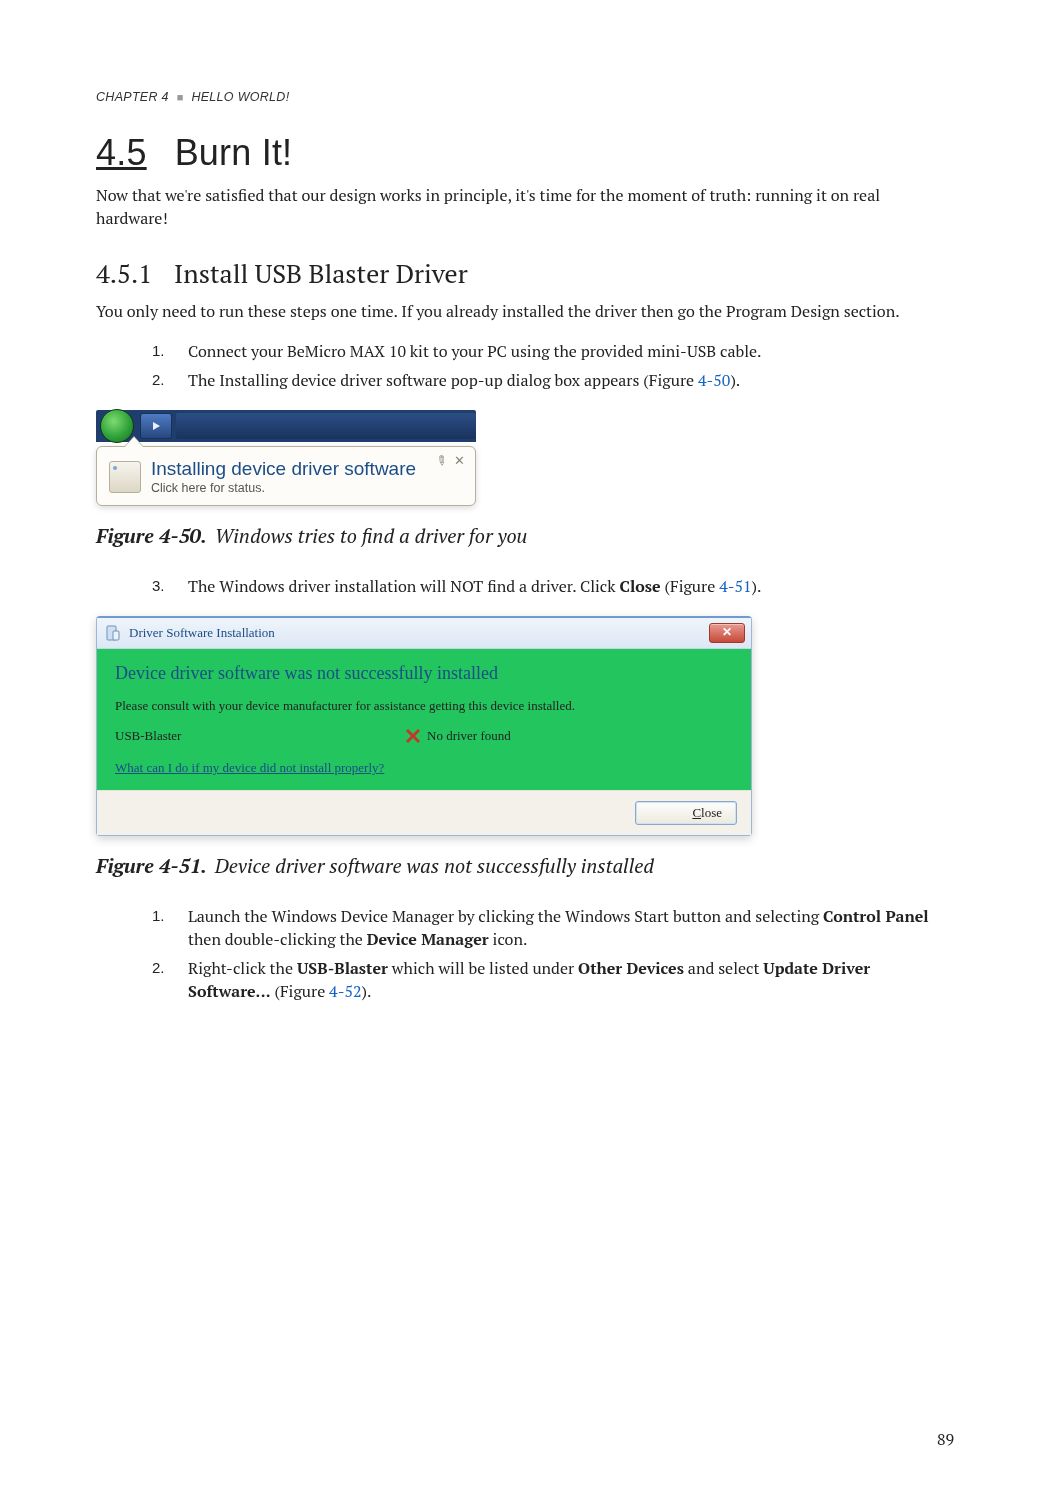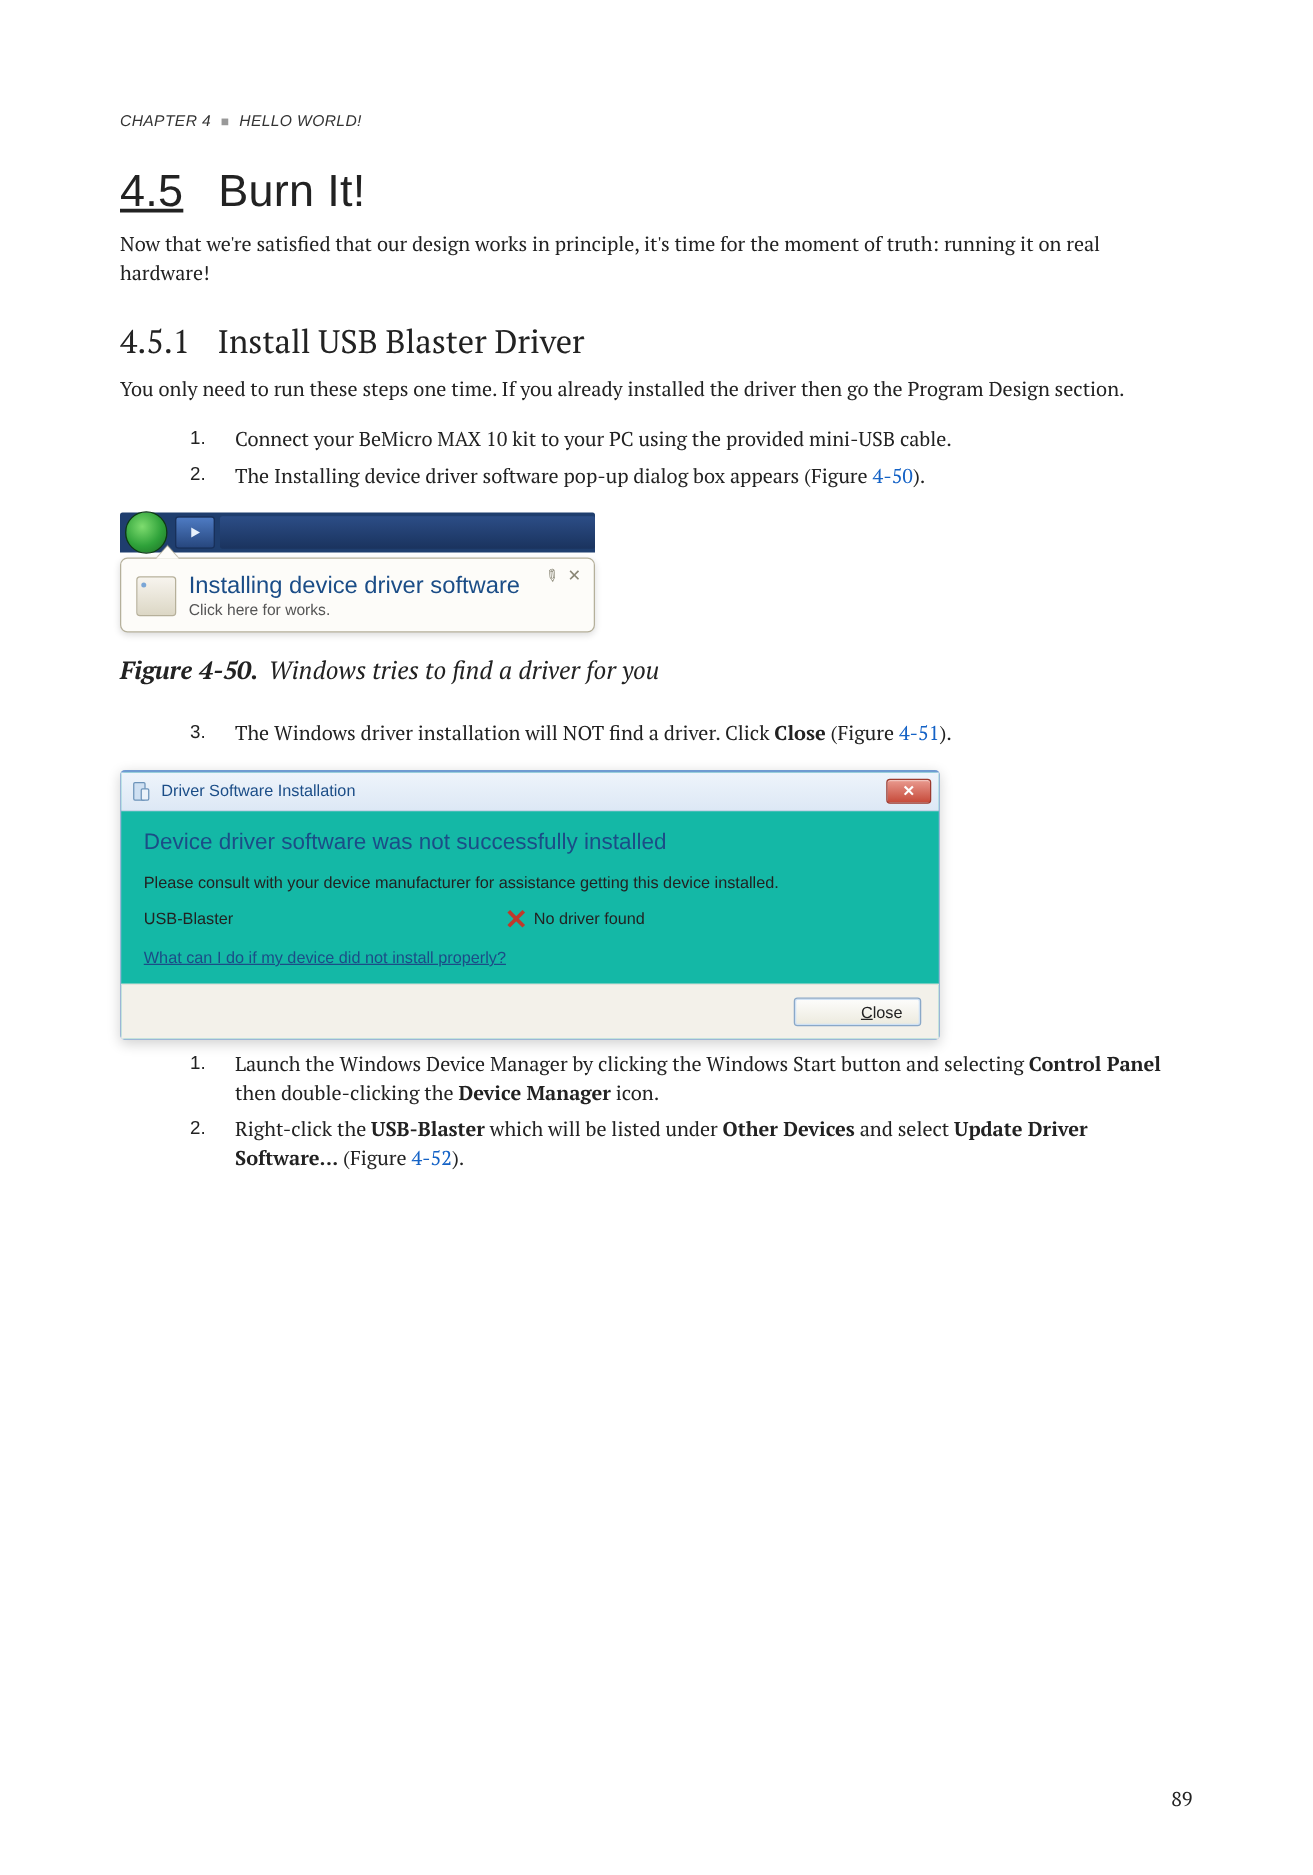--- a/index.html
+++ b/index.html
@@ -146,22 +146,22 @@
   .balloon .pin { right: 28px; transform: rotate(40deg); }
   .balloon .close { right: 10px; }
 
   
   .dlg {
     width: 654px;
     border: 1px solid #9bb6d6;
     border-top: 2px solid #6f9bd1;
     border-radius: 4px;
     box-shadow: 0 3px 10px rgba(0,0,0,0.18);
-    font-family: Liberation Sans, sans-serif;
-    background: #14b8a6;
+    font-family: Liberation Serif, serif;
+    background: #22c55e;
     margin-top: 4px;
   }
   .dlg-titlebar {
     height: 30px;
     background: linear-gradient(#eef4fb, #dde8f5);
     border-bottom: 1px solid #c5d4e7;
     display: flex; align-items: center;
     padding: 0 6px 0 8px;
   }
   .dlg-titlebar .ico {
@@ -254,21 +254,21 @@
           </svg>
       </div>
       <div class="task-rest"></div>
     </div>
     <div class="balloon-wrap">
       <div class="balloon">
         <div class="dev-icon"></div>
         <span class="pin">✎</span>
         <span class="close">✕</span>
         <div class="title">Installing device driver software</div>
-        <div class="sub">Click here for works.</div>
+        <div class="sub">Click here for status.</div>
       </div>
     </div>
   </div>
 
   <p class="fig-caption">
     <span class="lbl">Figure 4-50.</span><span>Windows tries to find a driver for you</span>
   </p>
 
   <ol class="steps">
     <li>
@@ -303,20 +303,23 @@
         </span>
         <span>No driver found</span>
       </div>
       <a class="dlg-link">What can I do if my device did not install properly?</a>
     </div>
     <div class="dlg-footer">
       <span class="dlg-btn"><span class="ul">C</span><span>lose</span></span>
     </div>
   </div>
 
+  <p class="fig-caption">
+    <span class="lbl">Figure 4-51.</span><span>Device driver software was not successfully installed</span>
+  </p>
 
   <ol class="steps">
     <li>
       <span class="sn">1.</span>
       <span>Launch the Windows Device Manager by clicking the Windows Start button and selecting </span><strong>Control Panel</strong><span> then double-clicking the </span><strong>Device Manager</strong><span> icon.</span>
     </li>
     <li>
       <span class="sn">2.</span>
       <span>Right-click the </span><strong>USB-Blaster</strong><span> which will be listed under </span><strong>Other Devices</strong><span> and select </span><strong>Update Driver Software...</strong><span> (Figure </span><span class="figref">4-52</span><span>).</span>
     </li>

